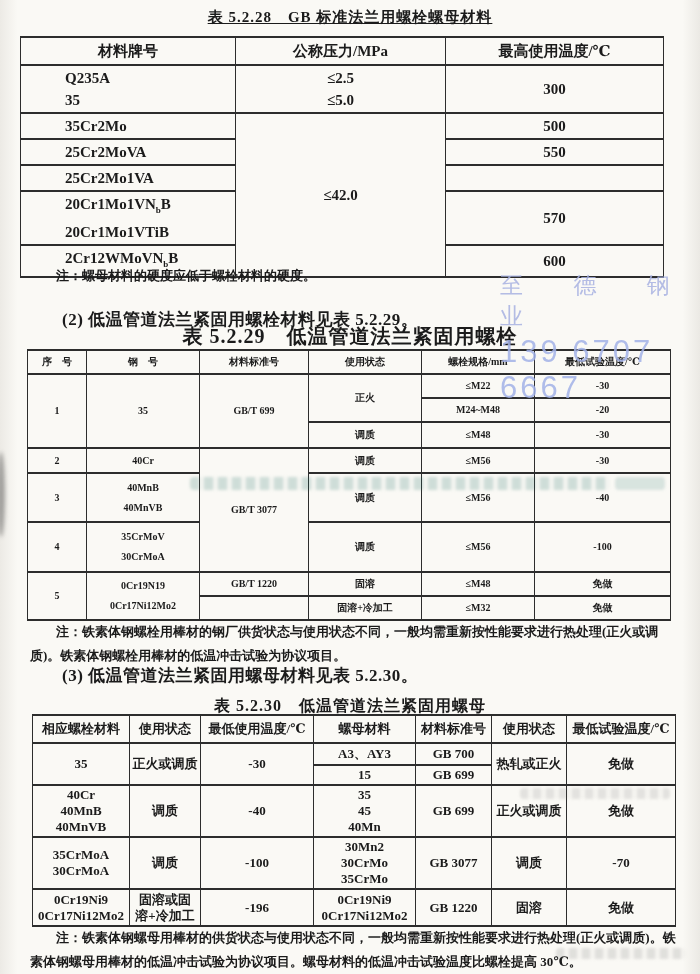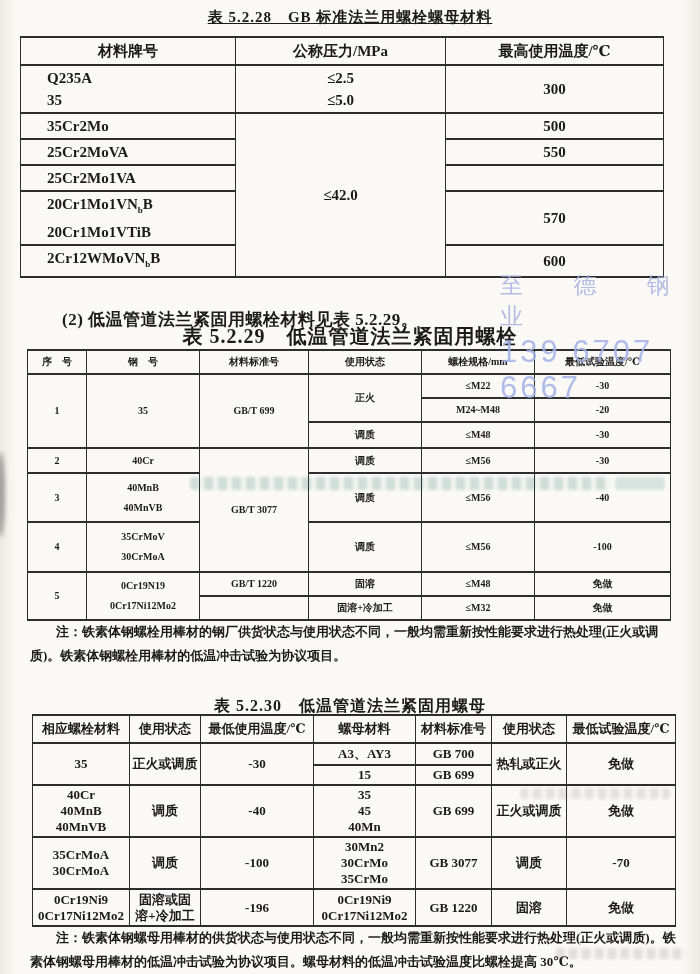--- a/index.html
+++ b/index.html
@@ -4,21 +4,21 @@
 <style>
   html,body{margin:0;padding:0;}
   body{width:700px;height:974px;background:#e9e8e4;font-family:"Liberation Serif","DejaVu Serif",serif;}
   .page{position:relative;width:700px;height:974px;overflow:hidden;color:#1b1b1b;font-weight:bold;
         background:linear-gradient(90deg,#eceae5 0,#faf9f5 2.5%,#faf9f5 97.5%,#ebe9e4 100%);}
   .ttitle{position:absolute;width:700px;text-align:center;font-size:15px;letter-spacing:1px;}
   table{position:absolute;table-layout:fixed;border-collapse:collapse;}
   td{border:1px solid #2d2d2d;border-top-width:2px;border-bottom-width:2px;
      text-align:center;vertical-align:middle;white-space:pre-line;padding:1px 2px;overflow:hidden;}
   #t1{left:20px;top:36px;width:643px;font-size:15px;line-height:22px;}
-  #t1 td.mat{text-align:left;padding-left:26px;}
+  #t1 td.mat{text-align:left;padding-left:44px;}
   #t2{left:27px;top:327px;width:643px;font-size:10px;line-height:20px;margin-top:22px;}
   #t3{left:32px;top:714px;width:643px;font-size:13px;line-height:16px;padding-left:36px;}
   tr.h28{height:28px}tr.h47{height:47px}tr.h23{height:23px}tr.h25{height:25px}
   tr.h26{height:26px}tr.h48{height:48px}tr.h24{height:24px}tr.h22{height:22px}
   tr.h49{height:49px}tr.h50{height:50px}tr.h19{height:19px}tr.h52{height:52px}
   tr.h37{height:37px}
   sub{font-size:9px;}
   .note{position:absolute;left:30px;width:648px;font-size:13px;line-height:24px;text-indent:26px;}
   .para{position:absolute;left:30px;width:648px;font-size:17px;text-indent:32px;letter-spacing:.5px;}
   .wm{position:absolute;opacity:.85;pointer-events:none;}
@@ -77,20 +77,21 @@
       <td class="mat"><div><span>20Cr1Mo1VN</span><sub>b</sub><span>B</span></div><div>20Cr1Mo1VTiB</div></td>
       <td>570</td>
     </tr>
     <tr class="h26">
       <td class="mat"><span>2Cr12WMoVN</span><sub>b</sub><span>B</span></td>
       <td>600</td>
     </tr>
   </tbody>
     </table>
 
+  <div class="note" style="top:264px;">注：螺母材料的硬度应低于螺栓材料的硬度。</div>
   <div class="para" style="top:288px;margin-top:20px;">(2) 低温管道法兰紧固用螺栓材料见表 5.2.29。</div>
   <div class="ttitle" style="top:323px;font-size:20px;">表 5.2.29　低温管道法兰紧固用螺栓</div>
 
   <table id="t2">
     <colgroup>
         <col style="width:59px">
         <col style="width:113px">
         <col style="width:109px">
         <col style="width:113px">
         <col style="width:113px">
@@ -158,20 +159,21 @@
     <tr class="h22">
       <td></td>
       <td>固溶+冷加工</td>
       <td>≤M32</td>
       <td>免做</td>
     </tr>
   </tbody>
     </table>
 
   <div class="note" style="top:620px;">注：铁素体钢螺栓用棒材的钢厂供货状态与使用状态不同，一般均需重新按性能要求进行热处理(正火或调质)。铁素体钢螺栓用棒材的低温冲击试验为协议项目。</div>
+  <div class="para" style="top:664px;">(3) 低温管道法兰紧固用螺母材料见表 5.2.30。</div>
   <div class="ttitle" style="top:696px;font-size:16px;text-align:center;">表 5.2.30　低温管道法兰紧固用螺母</div>
 
   <table id="t3">
     <colgroup>
         <col style="width:97px">
         <col style="width:71px">
         <col style="width:113px">
         <col style="width:102px">
         <col style="width:76px">
         <col style="width:75px">

